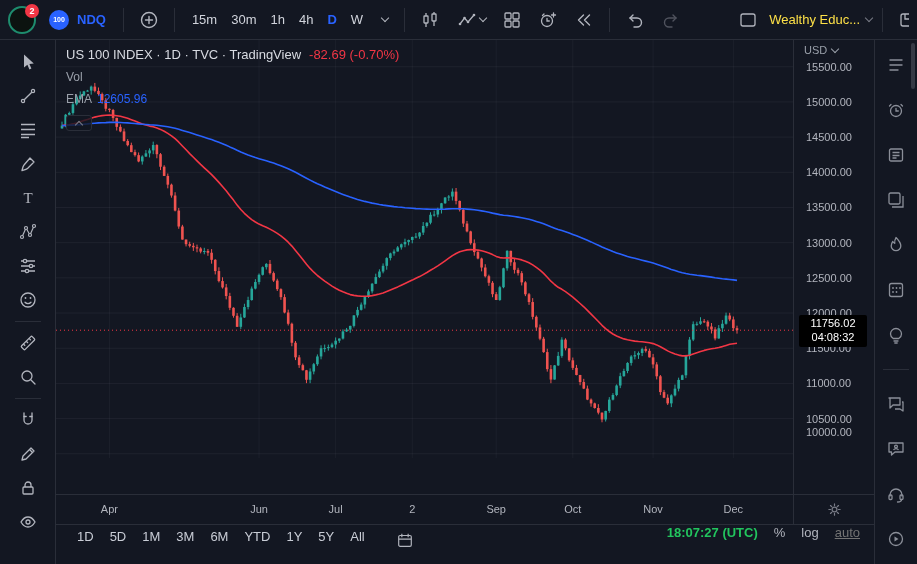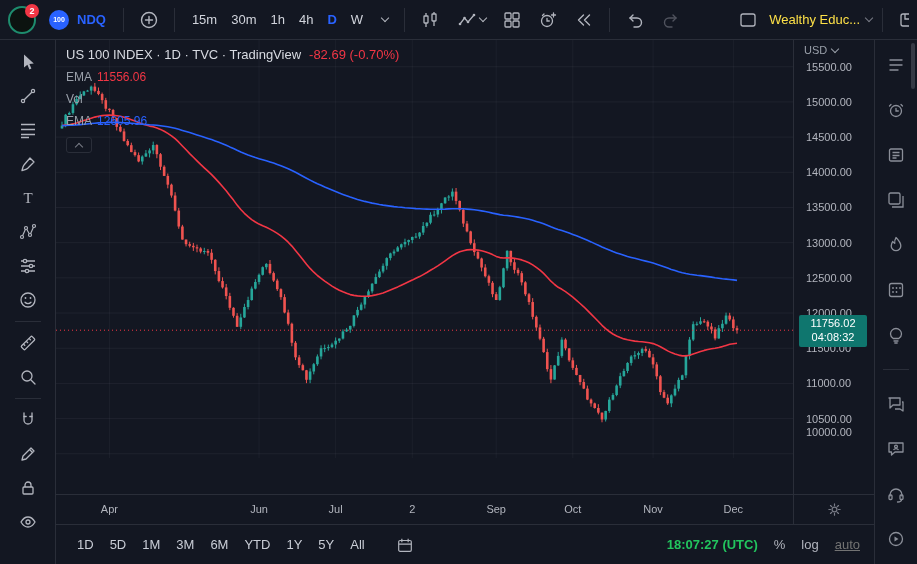--- a/index.html
+++ b/index.html
@@ -46,28 +46,28 @@
   .legend .t{font-size:13px;color:#d8dbe2;}
   .legend .chg{color:#f23645;margin-left:8px;}
   .lrow{margin-top:10px;font-size:12px;color:#9aa0aa;}
   .v-red{color:#f23645;margin-left:5px;}
   .v-blue{color:#2962ff;margin-left:5px;}
   .collapse-btn{margin-top:10px;width:26px;height:16px;border:1px solid #2a2e39;border-radius:3px;
         background:rgba(19,23,34,.8);display:flex;align-items:center;justify-content:center;color:#787b86;}
   .paxis{position:relative;border-left:1px solid #2a2e39;font-size:11px;color:#b2b5be;overflow:hidden;}
   .pa-cur{position:absolute;left:10px;top:4px;display:flex;align-items:center;gap:5px;color:#9aa0aa;}
   .pa-tick{position:absolute;left:12px;height:12px;line-height:12px;}
-  .price-badge{position:absolute;left:5px;right:7px;background:#0f766e;color:#fff;border-radius:2px;
+  .price-badge{position:absolute;left:5px;right:7px;background:#000000;color:#fff;border-radius:2px;
         text-align:center;padding:2px 0;font-size:11px;line-height:1.25;z-index:4;}
   .taxis{position:relative;border-top:1px solid #2a2e39;font-size:11px;color:#b2b5be;overflow:hidden;}
   .ta-tick{position:absolute;top:8px;transform:translateX(-50%);}
   .corner{border-top:1px solid #2a2e39;border-left:1px solid #2a2e39;display:flex;
         align-items:center;justify-content:center;color:#787b86;}
   
-  .rangebar{flex:0 0 40px;border-top:1px solid #2a2e39;display:flex;align-items:center;
+  .rangebar{flex:0 0 40px;border-top:1px solid #2a2e39;display:flex;align-items:flex-start;
         padding:0 14px;gap:10px;}
   .rbtn{padding:4px 7px;border-radius:4px;color:#c9cdd6;}
   .rb-right{margin-left:auto;display:flex;align-items:center;gap:16px;}
   .clock{color:#22c55e;font-weight:bold;}
   .rb-link{color:#b2b5be;}
   .rb-link.blue{color:#737373;text-decoration:underline;}
   
   .tabsbar{flex:0 0 36px;border-top:1px solid #2a2e39;display:flex;align-items:center;
         padding:0 16px;gap:36px;}
   .tab{display:flex;align-items:center;gap:7px;color:#d1d4dc;font-size:13px;white-space:nowrap;}
@@ -674,21 +674,20 @@
               <line x1="677.3513513513514" y1="276.5041466430961" x2="677.3513513513514" y2="291.1057379863924" stroke="#ef5350" stroke-width="1"></line>
               <rect x="676.0513513513514" y="279.4443077155899" width="2.6" height="8.73917888830988" fill="#ef5350"></rect>
               <line x1="681" y1="285.69741382133964" x2="681" y2="293.63077858006955" stroke="#ef5350" stroke-width="1"></line>
               <rect x="679.7" y="288.1834866038998" width="2.6" height="2.02251339610018" fill="#ef5350"></rect>
               <path d="M6.0 85.6L9.6 85.1L13.3 84.7L16.9 83.9L20.6 82.9L24.2 81.8L27.9 80.6L31.5 79.5L35.2 78.2L38.8 77.1L42.5 76.2L46.1 75.6L49.8 75.3L53.4 75.1L57.1 75.2L60.7 75.7L64.4 76.3L68.0 77.2L71.7 78.3L75.3 79.7L79.0 81.1L82.6 82.6L86.3 84.0L89.9 85.1L93.6 86.1L97.2 86.8L100.9 87.9L104.5 89.4L108.2 91.3L111.8 93.4L115.5 95.8L119.1 98.7L122.8 102.2L126.4 106.0L130.1 109.8L133.7 113.6L137.4 117.3L141.0 120.9L144.6 124.4L148.3 127.8L151.9 131.1L155.6 134.6L159.2 138.4L162.9 142.4L166.5 146.5L170.2 150.8L173.8 155.4L177.5 160.1L181.1 165.1L184.8 169.5L188.4 173.3L192.1 176.7L195.7 179.6L199.4 182.0L203.0 184.1L206.7 185.8L210.3 187.3L214.0 189.1L217.6 191.1L221.3 193.4L224.9 195.9L228.6 198.9L232.2 202.2L235.9 206.1L239.5 210.5L243.2 215.0L246.8 219.5L250.5 224.2L254.1 228.4L257.8 232.2L261.4 235.5L265.1 238.3L268.7 241.1L272.4 243.7L276.0 246.1L279.6 248.2L283.3 250.2L286.9 251.8L290.6 253.3L294.2 254.6L297.9 255.4L301.5 255.9L305.2 256.3L308.8 256.3L312.5 256.1L316.1 255.6L319.8 254.9L323.4 254.0L327.1 252.9L330.7 251.5L334.4 250.0L338.0 248.5L341.7 246.9L345.3 245.2L349.0 243.5L352.6 241.8L356.3 240.1L359.9 238.3L363.6 236.6L367.2 234.6L370.9 232.5L374.5 230.3L378.2 228.1L381.8 225.8L385.5 223.3L389.1 220.8L392.8 218.2L396.4 215.6L400.1 213.5L403.7 211.8L407.4 210.7L411.0 209.9L414.6 209.6L418.3 209.7L421.9 210.1L425.6 210.8L429.2 211.8L432.9 213.0L436.5 214.6L440.2 216.4L443.8 217.6L447.5 218.0L451.1 217.7L454.8 217.9L458.4 218.4L462.1 219.0L465.7 219.9L469.4 221.2L473.0 222.8L476.7 224.9L480.3 227.4L484.0 230.2L487.6 233.4L491.3 237.2L494.9 241.2L498.6 244.5L502.2 247.3L505.9 249.3L509.5 251.6L513.2 254.3L516.8 257.2L520.5 260.3L524.1 263.5L527.8 266.8L531.4 270.4L535.1 274.1L538.7 277.8L542.4 281.5L546.0 285.3L549.6 288.7L553.3 291.5L556.9 294.0L560.6 296.0L564.2 297.6L567.9 298.9L571.5 299.8L575.2 300.5L578.8 301.1L582.5 301.5L586.1 301.8L589.8 302.2L593.4 302.8L597.1 303.6L600.7 304.9L604.4 306.7L608.0 308.7L611.7 310.9L615.3 312.6L619.0 314.0L622.6 315.1L626.3 315.9L629.9 315.9L633.6 315.2L637.2 314.0L640.9 312.8L644.5 311.6L648.2 310.4L651.8 309.5L655.5 308.7L659.1 308.3L662.8 307.5L666.4 306.6L670.1 305.4L673.7 304.3L677.4 303.7L681.0 303.2" fill="none" stroke="#f23645" stroke-width="1.6" stroke-linejoin="round"></path>
               <path d="M6.0 85.6L9.6 85.5L13.3 85.3L16.9 85.1L20.6 84.9L24.2 84.6L27.9 84.2L31.5 83.9L35.2 83.5L38.8 83.2L42.5 82.9L46.1 82.7L49.8 82.6L53.4 82.4L57.1 82.4L60.7 82.4L64.4 82.5L68.0 82.7L71.7 82.9L75.3 83.2L79.0 83.5L82.6 83.9L86.3 84.2L89.9 84.5L93.6 84.8L97.2 85.0L100.9 85.3L104.5 85.7L108.2 86.2L111.8 86.8L115.5 87.5L119.1 88.3L122.8 89.3L126.4 90.4L130.1 91.5L133.7 92.6L137.4 93.8L141.0 94.9L144.6 96.1L148.3 97.2L151.9 98.4L155.6 99.6L159.2 100.9L162.9 102.3L166.5 103.7L170.2 105.2L173.8 106.9L177.5 108.5L181.1 110.3L184.8 112.0L188.4 113.5L192.1 115.0L195.7 116.3L199.4 117.6L203.0 118.7L206.7 119.8L210.3 120.8L214.0 122.0L217.6 123.1L221.3 124.4L224.9 125.7L228.6 127.2L232.2 128.7L235.9 130.5L239.5 132.3L243.2 134.2L246.8 136.2L250.5 138.2L254.1 140.1L257.8 142.0L261.4 143.7L265.1 145.3L268.7 147.0L272.4 148.6L276.0 150.1L279.6 151.6L283.3 153.1L286.9 154.4L290.6 155.8L294.2 157.1L297.9 158.3L301.5 159.4L305.2 160.4L308.8 161.4L312.5 162.3L316.1 163.1L319.8 163.8L323.4 164.5L327.1 165.1L330.7 165.6L334.4 166.1L338.0 166.6L341.7 167.0L345.3 167.3L349.0 167.7L352.6 168.0L356.3 168.3L359.9 168.6L363.6 168.8L367.2 169.0L370.9 169.1L374.5 169.2L378.2 169.2L381.8 169.2L385.5 169.2L389.1 169.1L392.8 168.9L396.4 168.8L400.1 168.7L403.7 168.7L407.4 168.8L411.0 169.1L414.6 169.4L418.3 169.8L421.9 170.3L425.6 170.9L429.2 171.5L432.9 172.2L436.5 173.1L440.2 173.9L443.8 174.6L447.5 175.2L451.1 175.5L454.8 176.0L458.4 176.5L462.1 177.1L465.7 177.7L469.4 178.5L473.0 179.3L476.7 180.3L480.3 181.4L484.0 182.5L487.6 183.8L491.3 185.3L494.9 186.8L498.6 188.2L502.2 189.5L505.9 190.6L509.5 191.7L513.2 193.0L516.8 194.4L520.5 195.8L524.1 197.2L527.8 198.7L531.4 200.3L535.1 201.9L538.7 203.6L542.4 205.3L546.0 207.0L549.6 208.6L553.3 210.1L556.9 211.6L560.6 212.9L564.2 214.1L567.9 215.3L571.5 216.4L575.2 217.4L578.8 218.3L582.5 219.3L586.1 220.2L589.8 221.1L593.4 222.0L597.1 223.1L600.7 224.2L604.4 225.5L608.0 226.8L611.7 228.1L615.3 229.4L619.0 230.6L622.6 231.7L626.3 232.7L629.9 233.5L633.6 234.2L637.2 234.7L640.9 235.2L644.5 235.6L648.2 236.1L651.8 236.6L655.5 237.1L659.1 237.7L662.8 238.2L666.4 238.7L670.1 239.1L673.7 239.5L677.4 239.9L681.0 240.4" fill="none" stroke="#2962ff" stroke-width="1.6" stroke-linejoin="round"></path>
               <line x1="0" y1="290.20599999999996" x2="737" y2="290.20599999999996" stroke="#f23645" stroke-width="1" stroke-dasharray="1 3"></line>
             </svg>
           <div class="legend">
             <div class="t"><span>US 100 INDEX · 1D · TVC · TradingView</span><span class="chg">-82.69 (-0.70%)</span></div>
-            <div class="lrow"><span>EMA</span><span class="v-red">11556.06</span></div>
             <div class="lrow"><span>Vol</span></div>
             <div class="lrow"><span>EMA</span><span class="v-blue">12605.96</span></div>
             <div class="collapse-btn">
                 <span class="chev up"></span>
               </div>
           </div>
         </div>
 
         <div class="paxis">
           <div class="pa-cur">

